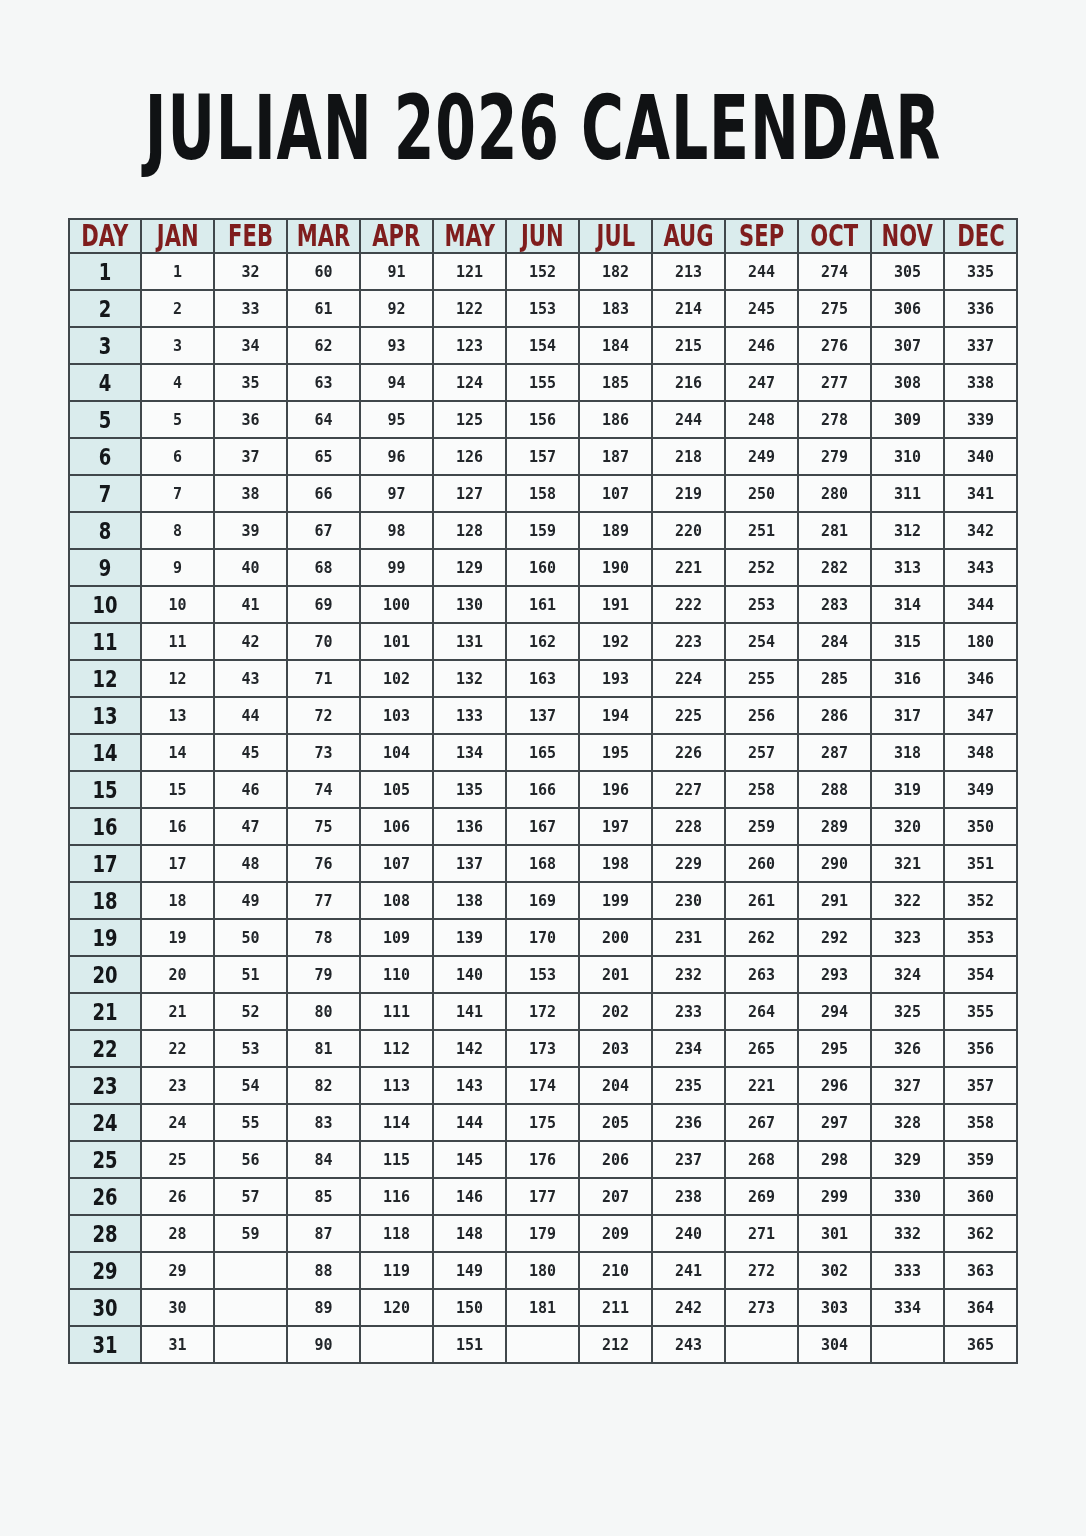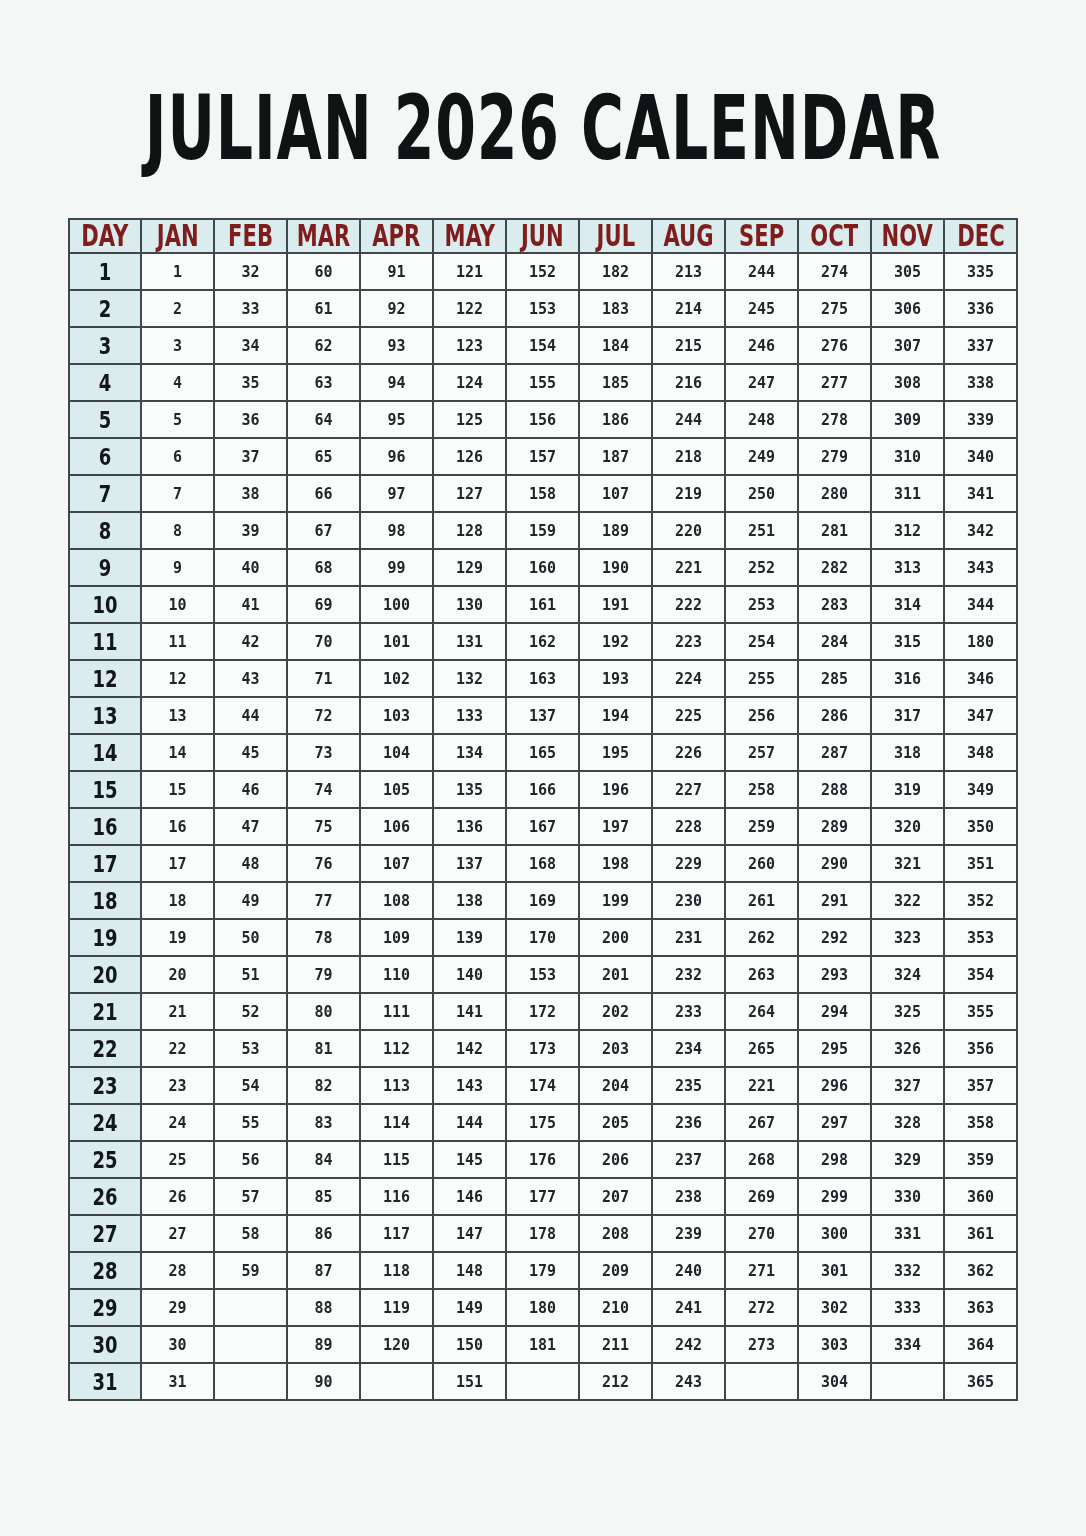--- a/index.html
+++ b/index.html
@@ -510,35 +510,20 @@
           <td>146</td>
           <td>177</td>
           <td>207</td>
           <td>238</td>
           <td>269</td>
           <td>299</td>
           <td>330</td>
           <td>360</td>
         </tr>
         <tr>
-          <td class="day-cell"><span class="day-inner">27</span></td>
-          <td>27</td>
-          <td>58</td>
-          <td>86</td>
-          <td>117</td>
-          <td>147</td>
-          <td>178</td>
-          <td>208</td>
-          <td>239</td>
-          <td>270</td>
-          <td>300</td>
-          <td>331</td>
-          <td>361</td>
-        </tr>
-        <tr>
           <td class="day-cell"><span class="day-inner">28</span></td>
           <td>28</td>
           <td>59</td>
           <td>87</td>
           <td>118</td>
           <td>148</td>
           <td>179</td>
           <td>209</td>
           <td>240</td>
           <td>271</td>

